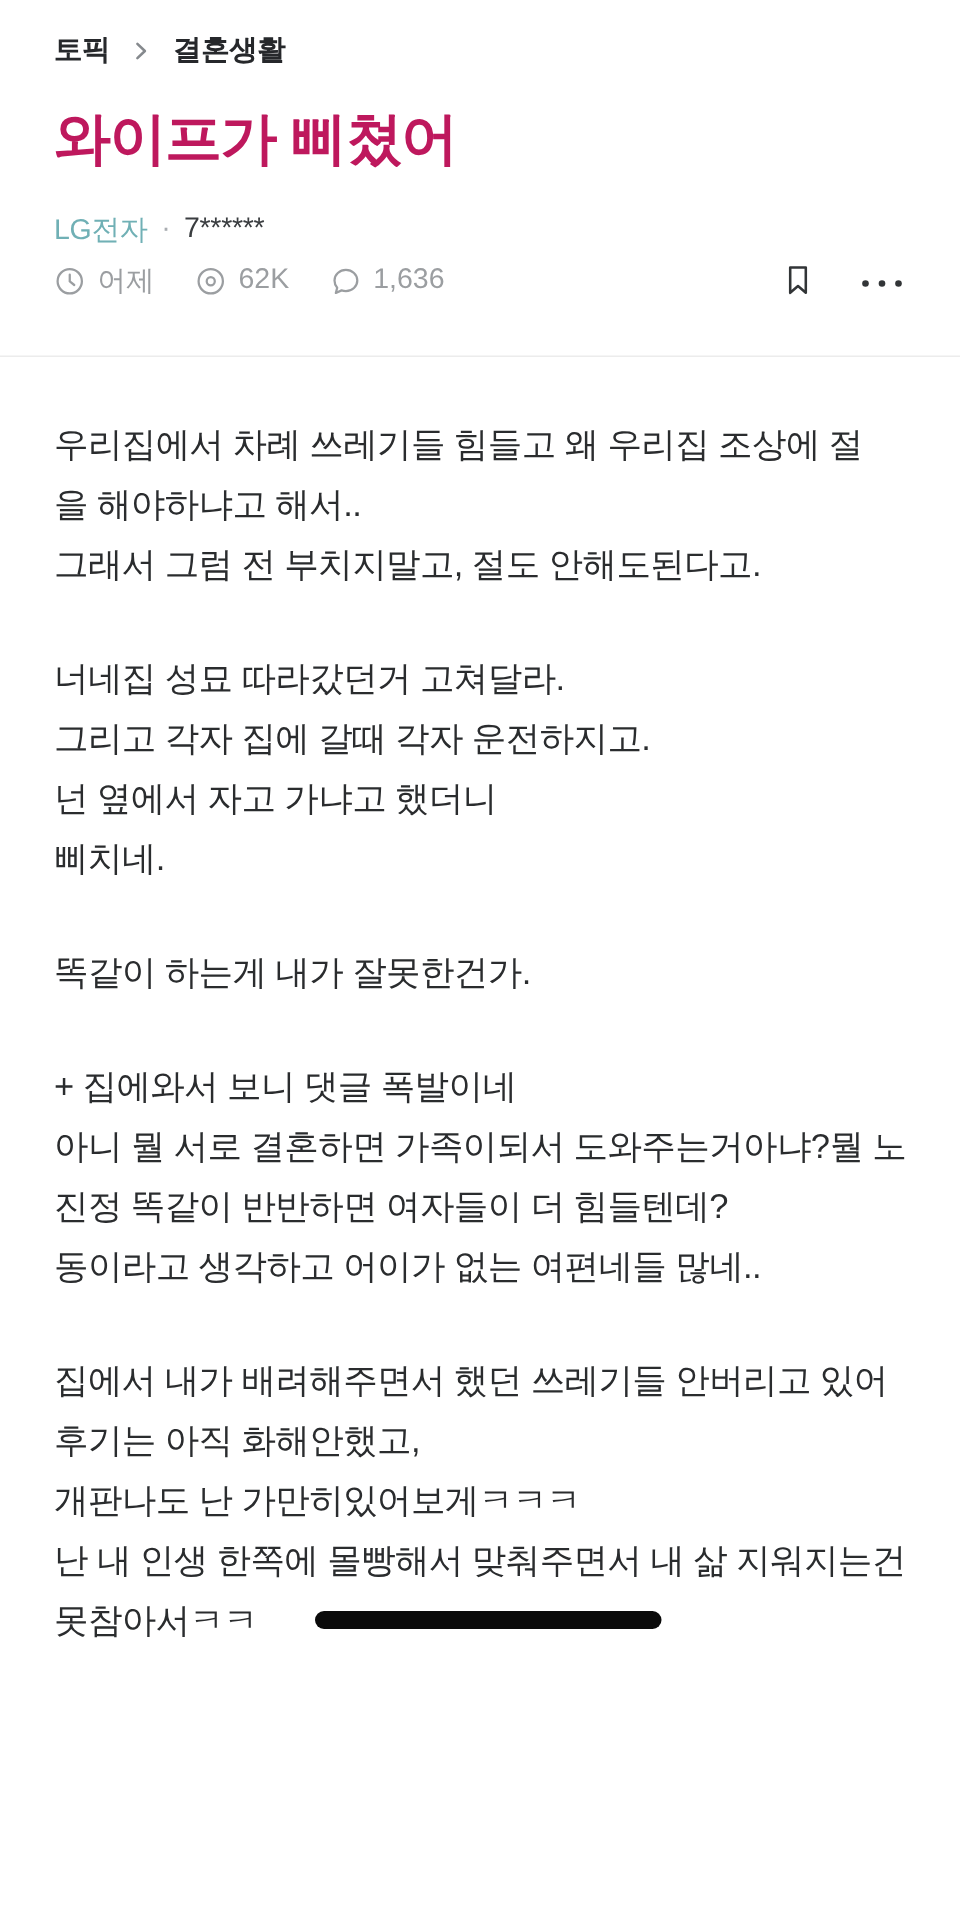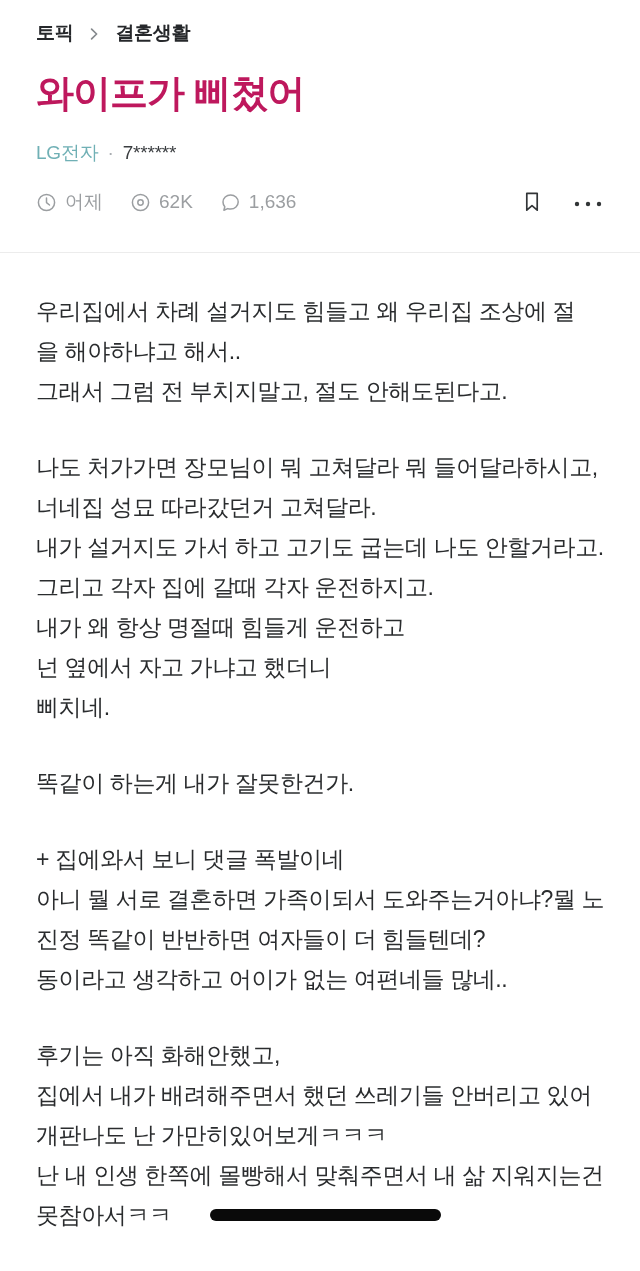--- a/index.html
+++ b/index.html
@@ -29,21 +29,21 @@
   .author-row {
     margin-top: 24px;
     display: flex; align-items: center; gap: 9px;
     font-size: 19px; letter-spacing: -0.2px;
   }
   .company { color: #70b0b5; cursor: pointer; }
   .dot-sep { color: #a9adb1; }
   .user-id { color: #3a3d40; }
 
   .stats-row {
-    margin-top: 23px;
+    margin-top: 8px;
     display: flex; align-items: center;
     color: #9b9ea1; font-size: 19px;
     padding-bottom: 37px;
   }
   .stat { display: flex; align-items: center; gap: 8px; margin-right: 27px; }
   .stat svg { display: block; }
   .actions { margin-left: auto; display: flex; align-items: center; gap: 29px; color: #323537; }
   .icon-btn { background: none; border: none; padding: 0; cursor: pointer; color: #323537; display: flex; align-items: center; }
   .icon-btn svg { display: block; }
 
@@ -133,45 +133,42 @@
         </span>
       </button>
     </span>
   </div>
 </div>
 
 <div class="divider"></div>
 
 <div class="post-body">
     <div class="para">
-      <div class="line"><span>우리집에서 차례 설거지도 힘들고 왜 우리집 조상에 절</span></div>
+      <div class="line"><span>우리집에서 차례 쓰레기들 힘들고 왜 우리집 조상에 절</span></div>
       <div class="line"><span>을 해야하냐고 해서..</span></div>
       <div class="line"><span>그래서 그럼 전 부치지말고, 절도 안해도된다고.</span></div>
     </div>
     <div class="para">
-      <div class="line"><span>나도 처가가면 장모님이 뭐 고쳐달라 뭐 들어달라하시고,</span></div>
       <div class="line"><span>너네집 성묘 따라갔던거 고쳐달라.</span></div>
-      <div class="line"><span>내가 설거지도 가서 하고 고기도 굽는데 나도 안할거라고.</span></div>
       <div class="line"><span>그리고 각자 집에 갈때 각자 운전하지고.</span></div>
-      <div class="line"><span>내가 왜 항상 명절때 힘들게 운전하고</span></div>
       <div class="line"><span>넌 옆에서 자고 가냐고 했더니</span></div>
       <div class="line"><span>삐치네.</span></div>
     </div>
     <div class="para">
       <div class="line"><span>똑같이 하는게 내가 잘못한건가.</span></div>
     </div>
     <div class="para">
       <div class="line"><span>+ 집에와서 보니 댓글 폭발이네</span></div>
       <div class="line"><span>아니 뭘 서로 결혼하면 가족이되서 도와주는거아냐?뭘 노</span></div>
       <div class="line"><span>진정 똑같이 반반하면 여자들이 더 힘들텐데?</span></div>
       <div class="line"><span>동이라고 생각하고 어이가 없는 여편네들 많네..</span></div>
     </div>
     <div class="para">
+      <div class="line"><span>집에서 내가 배려해주면서 했던 쓰레기들 안버리고 있어</span></div>
       <div class="line"><span>후기는 아직 화해안했고,</span></div>
-      <div class="line"><span>집에서 내가 배려해주면서 했던 쓰레기들 안버리고 있어</span></div>
       <div class="line"><span>개판나도 난 가만히있어보게ㅋㅋㅋ</span></div>
       <div class="line"><span>난 내 인생 한쪽에 몰빵해서 맞춰주면서 내 삶 지워지는건</span></div>
       <div class="line line-with-bar">
         <span>못참아서ㅋㅋ</span>
         <span class="redaction-bar"></span>
       </div>
     </div>
   </div>
 
 </body></html>

